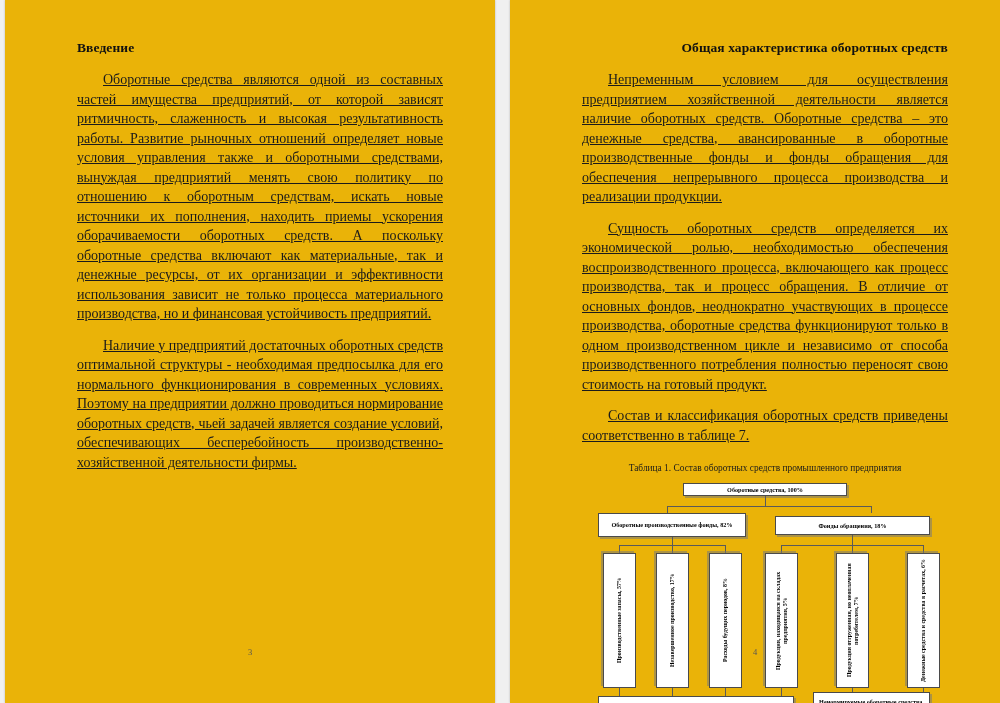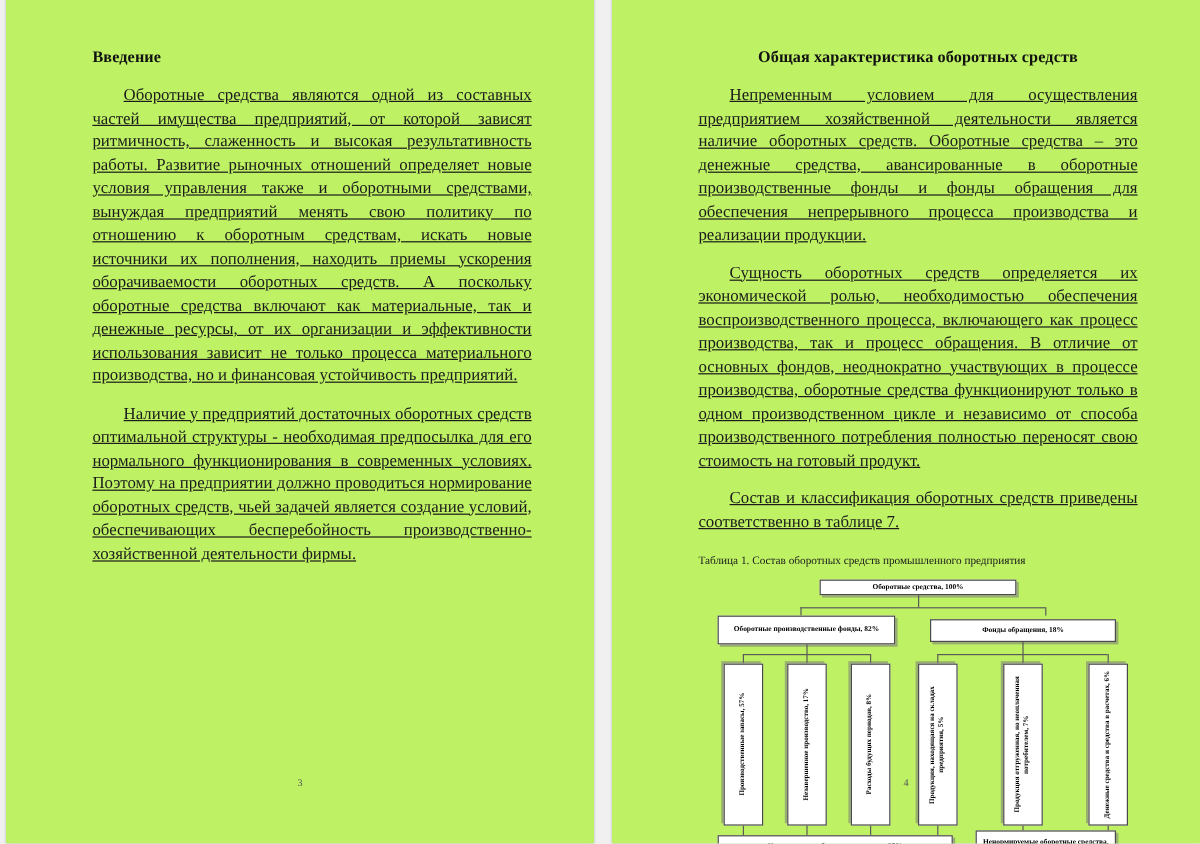--- a/index.html
+++ b/index.html
@@ -15,21 +15,21 @@
     position: relative;
     width: 1000px;
     height: 703px;
     display: flex;
     gap: 10px;
     padding: 0;
     box-sizing: border-box;
   }
   .page {
     position: relative;
-    background: #bef264;
+    background: #eab308;
     width: 490px;
     height: 703px;
     box-shadow: 0 0 2px rgba(0,0,0,0.25);
     box-sizing: border-box;
   }
   .page.left { margin-left: 5px; }
   .page.right { margin-left: 5px; }
 
   .page-body {
     position: absolute;
@@ -40,21 +40,21 @@
   }
   h1.doc-title {
     font-family: "Liberation Serif", serif;
     font-size: 13.5px;
     font-weight: bold;
     margin: 0 0 14px 0;
     color: #111;
     letter-spacing: 0.1px;
   }
   .page.right h1.doc-title {
-    text-align: center;
+    text-align: right;
   }
   p.para {
     font-size: 14px;
     line-height: 19.5px;
     text-align: justify;
     text-justify: inter-word;
     margin: 0 0 12px 0;
     text-indent: 26px;
     color: #1b1b1b;
     hyphens: none;
@@ -65,20 +65,21 @@
     position: absolute;
     bottom: 46px;
     left: 0;
     right: 0;
     text-align: center;
     font-size: 8.5px;
     color: #555;
   }
   .table-caption {
     font-size: 9.4px;
+    text-align: center;
     margin: 18px 0 10px 0;
     color: #1b1b1b;
   }
 
   
   .diagram {
     position: relative;
     margin: 0 auto;
     width: 340px;
     height: 238px;

